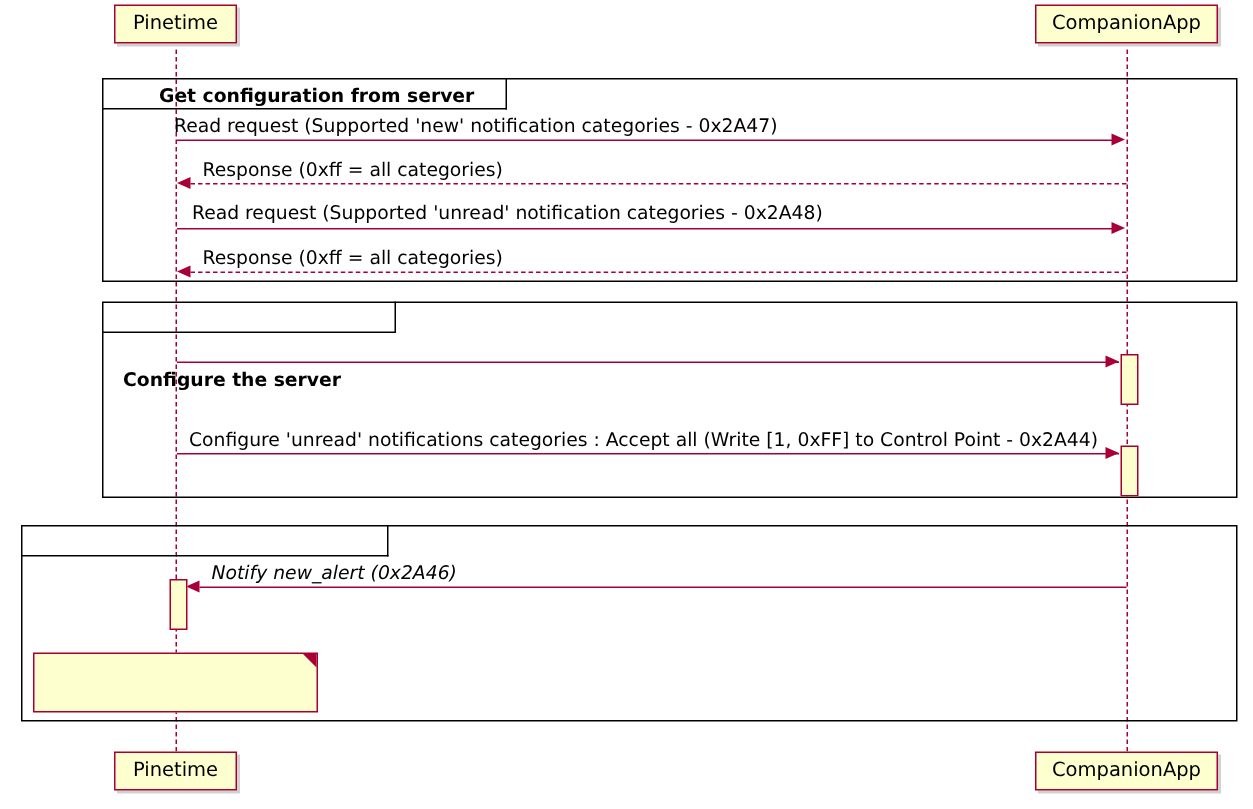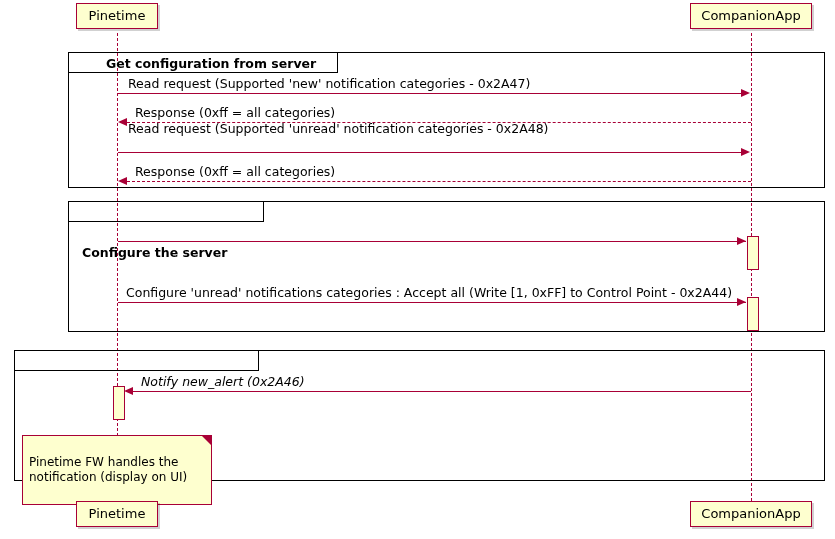--- a/index.html
+++ b/index.html
@@ -136,33 +136,33 @@
   <div class="participant" style="left:690px; top:3px; width:122px;">
     <span>CompanionApp</span>
   </div>
 
   <div class="group" style="left:68px; top:52px; width:757px; height:136px;"></div>
   <div class="group-label-shape" style="left:68px; top:52px; width:270px; height:21px; border-right:1.5px solid #000; border-bottom:1.5px solid #000; background:transparent;"></div>
   <div class="group-label" style="left:76px; top:54px;margin-left:24px;">
     <span>Get configuration from server</span>
   </div>
 
-  <div class="msg-label" style="left:128px; top:76px;">
+  <div class="msg-label" style="left:116px; top:76px;">
     <span>Read request (Supported 'new' notification categories - 0x2A47)</span>
   </div>
   <div class="msg-line" style="left:118px; top:93px; width:624px;"></div>
   <div class="arrow-head arrow-right" style="left:741px; top:89px;"></div>
 
   <div class="msg-label" style="left:135px; top:105px;">
     <span>Response (0xff = all categories)</span>
   </div>
   <div class="msg-line dashed" style="left:127px; top:122px; width:624px;"></div>
   <div class="arrow-head arrow-left" style="left:118px; top:118px;"></div>
 
-  <div class="msg-label" style="left:128px; top:121px;">
+  <div class="msg-label" style="left:128px; top:134px;">
     <span>Read request (Supported 'unread' notification categories - 0x2A48)</span>
   </div>
   <div class="msg-line" style="left:118px; top:152px; width:624px;"></div>
   <div class="arrow-head arrow-right" style="left:741px; top:148px;"></div>
 
   <div class="msg-label" style="left:135px; top:164px;">
     <span>Response (0xff = all categories)</span>
   </div>
   <div class="msg-line dashed" style="left:127px; top:181px; width:624px;"></div>
   <div class="arrow-head arrow-left" style="left:118px; top:177px;"></div>
@@ -188,22 +188,20 @@
   <div class="group-label-shape" style="left:14px; top:350px; width:245px; height:21px; border-right:1.5px solid #000; border-bottom:1.5px solid #000; background:transparent;"></div>
 
   <div class="msg-label" style="left:141px; top:374px;font-style:italic;">
     <span>Notify new_alert (0x2A46)</span>
   </div>
   <div class="msg-line" style="left:133px; top:391px; width:618px;"></div>
   <div class="arrow-head arrow-left" style="left:124px; top:387px;"></div>
   <div class="activation" style="left:113px; top:386px; height:32px;"></div>
 
   <div class="note" style="left:22px; top:435px; width:190px;">
-    <span>Pinetime FW handles the
-notification (display on UI)</span>
     <span class="note-fold"><span class="note-fold-inner"></span></span>
   </div>
 
   <div class="participant" style="left:76px; top:501px; width:82px;">
     <span>Pinetime</span>
   </div>
   <div class="participant" style="left:690px; top:501px; width:122px;">
     <span>CompanionApp</span>
   </div>
 

